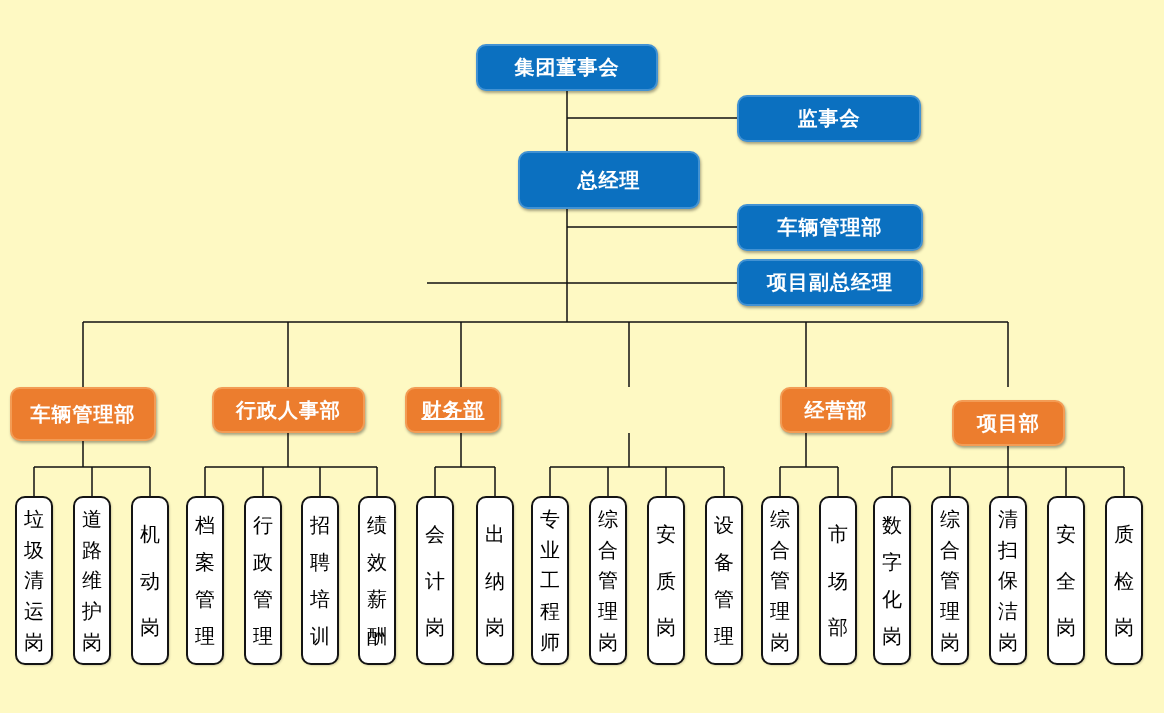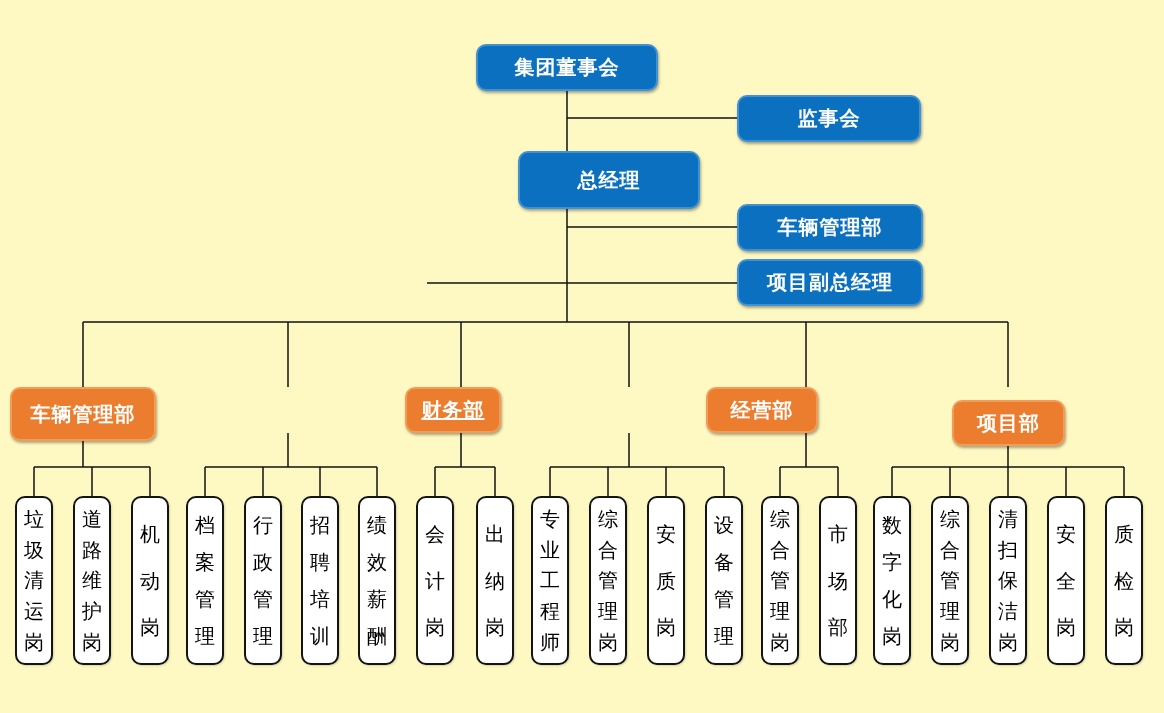--- a/index.html
+++ b/index.html
@@ -93,22 +93,23 @@
     </g>
   </svg>
 
   <div class="node blue" style="left:476px;top:44px;width:182px;height:47px;">集团董事会</div>
   <div class="node blue" style="left:737px;top:95px;width:184px;height:47px;">监事会</div>
   <div class="node blue" style="left:476px;top:151px;width:182px;height:58px;margin-left:42px;">总经理</div>
   <div class="node blue" style="left:737px;top:204px;width:186px;height:47px;">车辆管理部</div>
   <div class="node blue" style="left:737px;top:259px;width:186px;height:47px;">项目副总经理</div>
 
   <div class="node orange" style="left:10px;top:387px;width:146px;height:54px;">车辆管理部</div>
+  <div class="node orange" style="left:212px;top:387px;width:153px;height:46px;">行政人事部</div>
   <div class="node orange" style="left:405px;top:387px;width:96px;height:46px;text-decoration:underline;">财务部</div>
-  <div class="node orange" style="left:706px;top:387px;width:112px;height:46px;">经营部</div>
+  <div class="node orange" style="left:780px;top:387px;width:112px;height:46px;">经营部</div>
   <div class="node orange" style="left:952px;top:400px;width:113px;height:46px;">项目部</div>
 
   <div class="node pos" style="left:15px;top:496px;width:38px;height:169px;">
       <span>垃</span>
       <span>圾</span>
       <span>清</span>
       <span>运</span>
       <span>岗</span>
     </div>
   <div class="node pos" style="left:73px;top:496px;width:38px;height:169px;">

